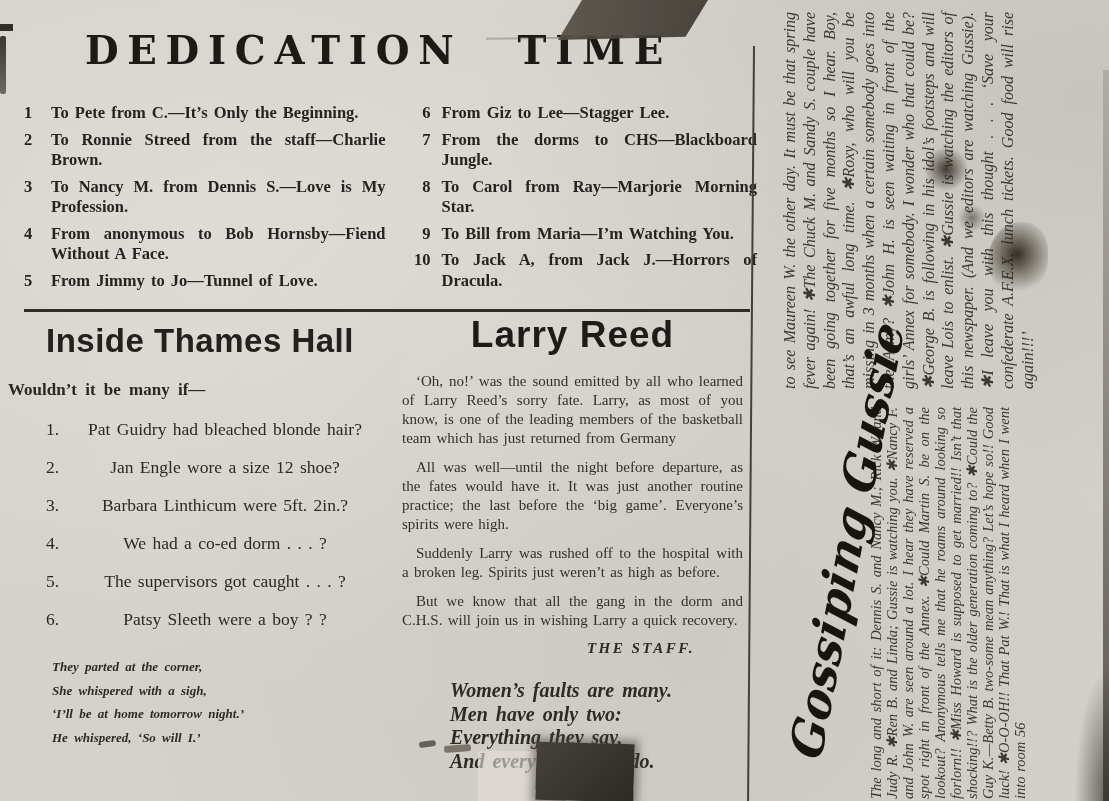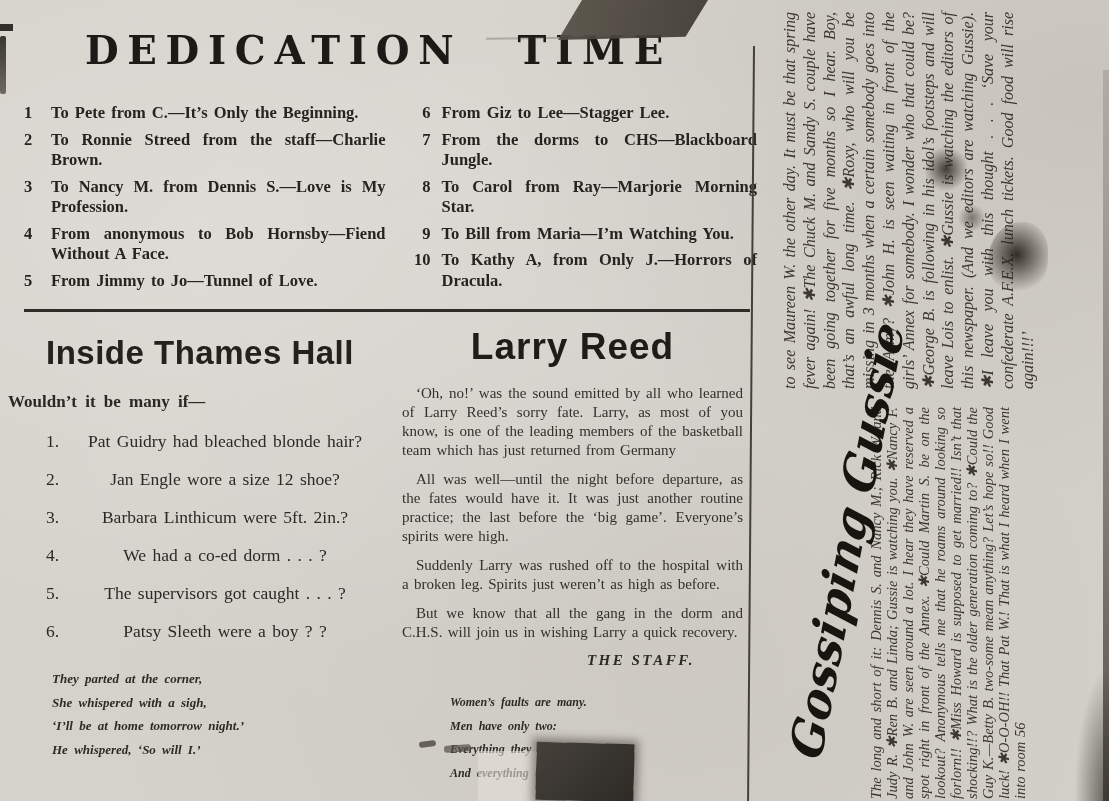--- a/index.html
+++ b/index.html
@@ -50,38 +50,38 @@
     letter-spacing:9px;word-spacing:34px;color:#1c1a16;transform:scaleX(.97);}
   .ded-cols{display:flex;margin:30px 0 0 24px;gap:20px;}
   .ded-col{font-weight:700;font-size:16.5px;line-height:20.5px;color:#262320;}
   .ded-col-left{width:362px;}
   .ded-col-right{width:352px;}
   .ded-item{display:flex;margin-bottom:6px;}
   .ded-num{flex:none;width:20px;margin-right:7px;}
   .ded-col-right .ded-num{width:25px;text-align:right;margin-right:11px;}
   .ded-text{flex:auto;text-align:justify;word-spacing:2px;}
   .section-rule{margin:12px 0 0 24px;width:726px;height:3px;background:#2f2c27;}
-  .lower{display:flex;margin-top:12px;}
+  .lower{display:flex;}
   .col-thames{flex:none;width:396px;box-sizing:border-box;padding-left:8px;}
   .thames-title{font-family:"Liberation Sans",sans-serif;font-weight:700;font-size:33px;
     letter-spacing:.5px;margin:10px 0 20px 38px;color:#23211d;}
   .thames-intro{font-weight:700;font-size:17px;word-spacing:4px;margin:0 0 18px 0;}
   .thames-item{display:flex;margin:0 0 16px 38px;font-size:17.5px;line-height:22px;color:#2c2925;}
   .thames-num{flex:none;width:26px;}
   .thames-text{width:306px;word-spacing:2px;text-align:center;}
   .poem{font-style:italic;font-weight:700;font-size:13px;line-height:23.5px;color:#2e2b26;word-spacing:3px;}
   .poem-left{margin:25px 0 0 44px;}
   .col-larry{flex:none;width:361px;box-sizing:border-box;padding:0 14px 0 6px;}
   .larry-title{font-family:Liberation Sans, sans-serif;font-weight:700;font-size:37px;
     text-align:center;letter-spacing:1px;margin:2px 0 16px 0;color:#1e1b18;}
   .larry-p{font-size:15px;line-height:19px;text-align:justify;text-indent:14px;
     margin:0 0 10px 0;color:#33302b;word-spacing:1.5px;}
   .larry-sig{font-style:italic;font-weight:700;font-size:15px;letter-spacing:2.5px;
     text-align:right;padding-right:48px;color:#2e2b26;}
-  .poem-center{margin:22px 0 0 48px;font-size:12px;}
+  .poem-center{margin:22px 0 0 48px;font-size:20px;}
   
   .sidebar{position:absolute;left:756px;top:0;width:353px;height:801px;overflow:hidden;}
   .strip{position:absolute;left:0;top:0;width:801px;height:353px;
     transform-origin:0 0;transform:rotate(-90deg) translateX(-801px);
     display:flex;}
   .g-colA{flex:none;width:412px;height:353px;box-sizing:border-box;
     padding:112px 18px 0 2px;position:relative;}
   .gussie-title{position:absolute;left:44px;top:22px;width:max-content;
     font-family:"DejaVu Serif",serif;font-weight:700;font-style:italic;font-size:46px;
     color:#17150f;transform:rotate(11deg) skewX(-6deg);transform-origin:0 50%;letter-spacing:0px;}
@@ -134,21 +134,21 @@
         <div class="ded-item">
             <span class="ded-num">8</span>
             <span class="ded-text">To Carol from Ray—Marjorie Morning Star.</span>
           </div>
         <div class="ded-item">
             <span class="ded-num">9</span>
             <span class="ded-text">To Bill from Maria—I’m Watching You.</span>
           </div>
         <div class="ded-item">
             <span class="ded-num">10</span>
-            <span class="ded-text">To Kathy A, from Only J.—Horrors of Dracula.</span>
+            <span class="ded-text">To Jack A, from Jack J.—Horrors of Dracula.</span>
           </div>
       </div>
     </div>
 
     <div class="section-rule"></div>
 
     <div class="lower">
 
       <div class="col-thames">
         <h2 class="thames-title">Inside Thames Hall</h2>

